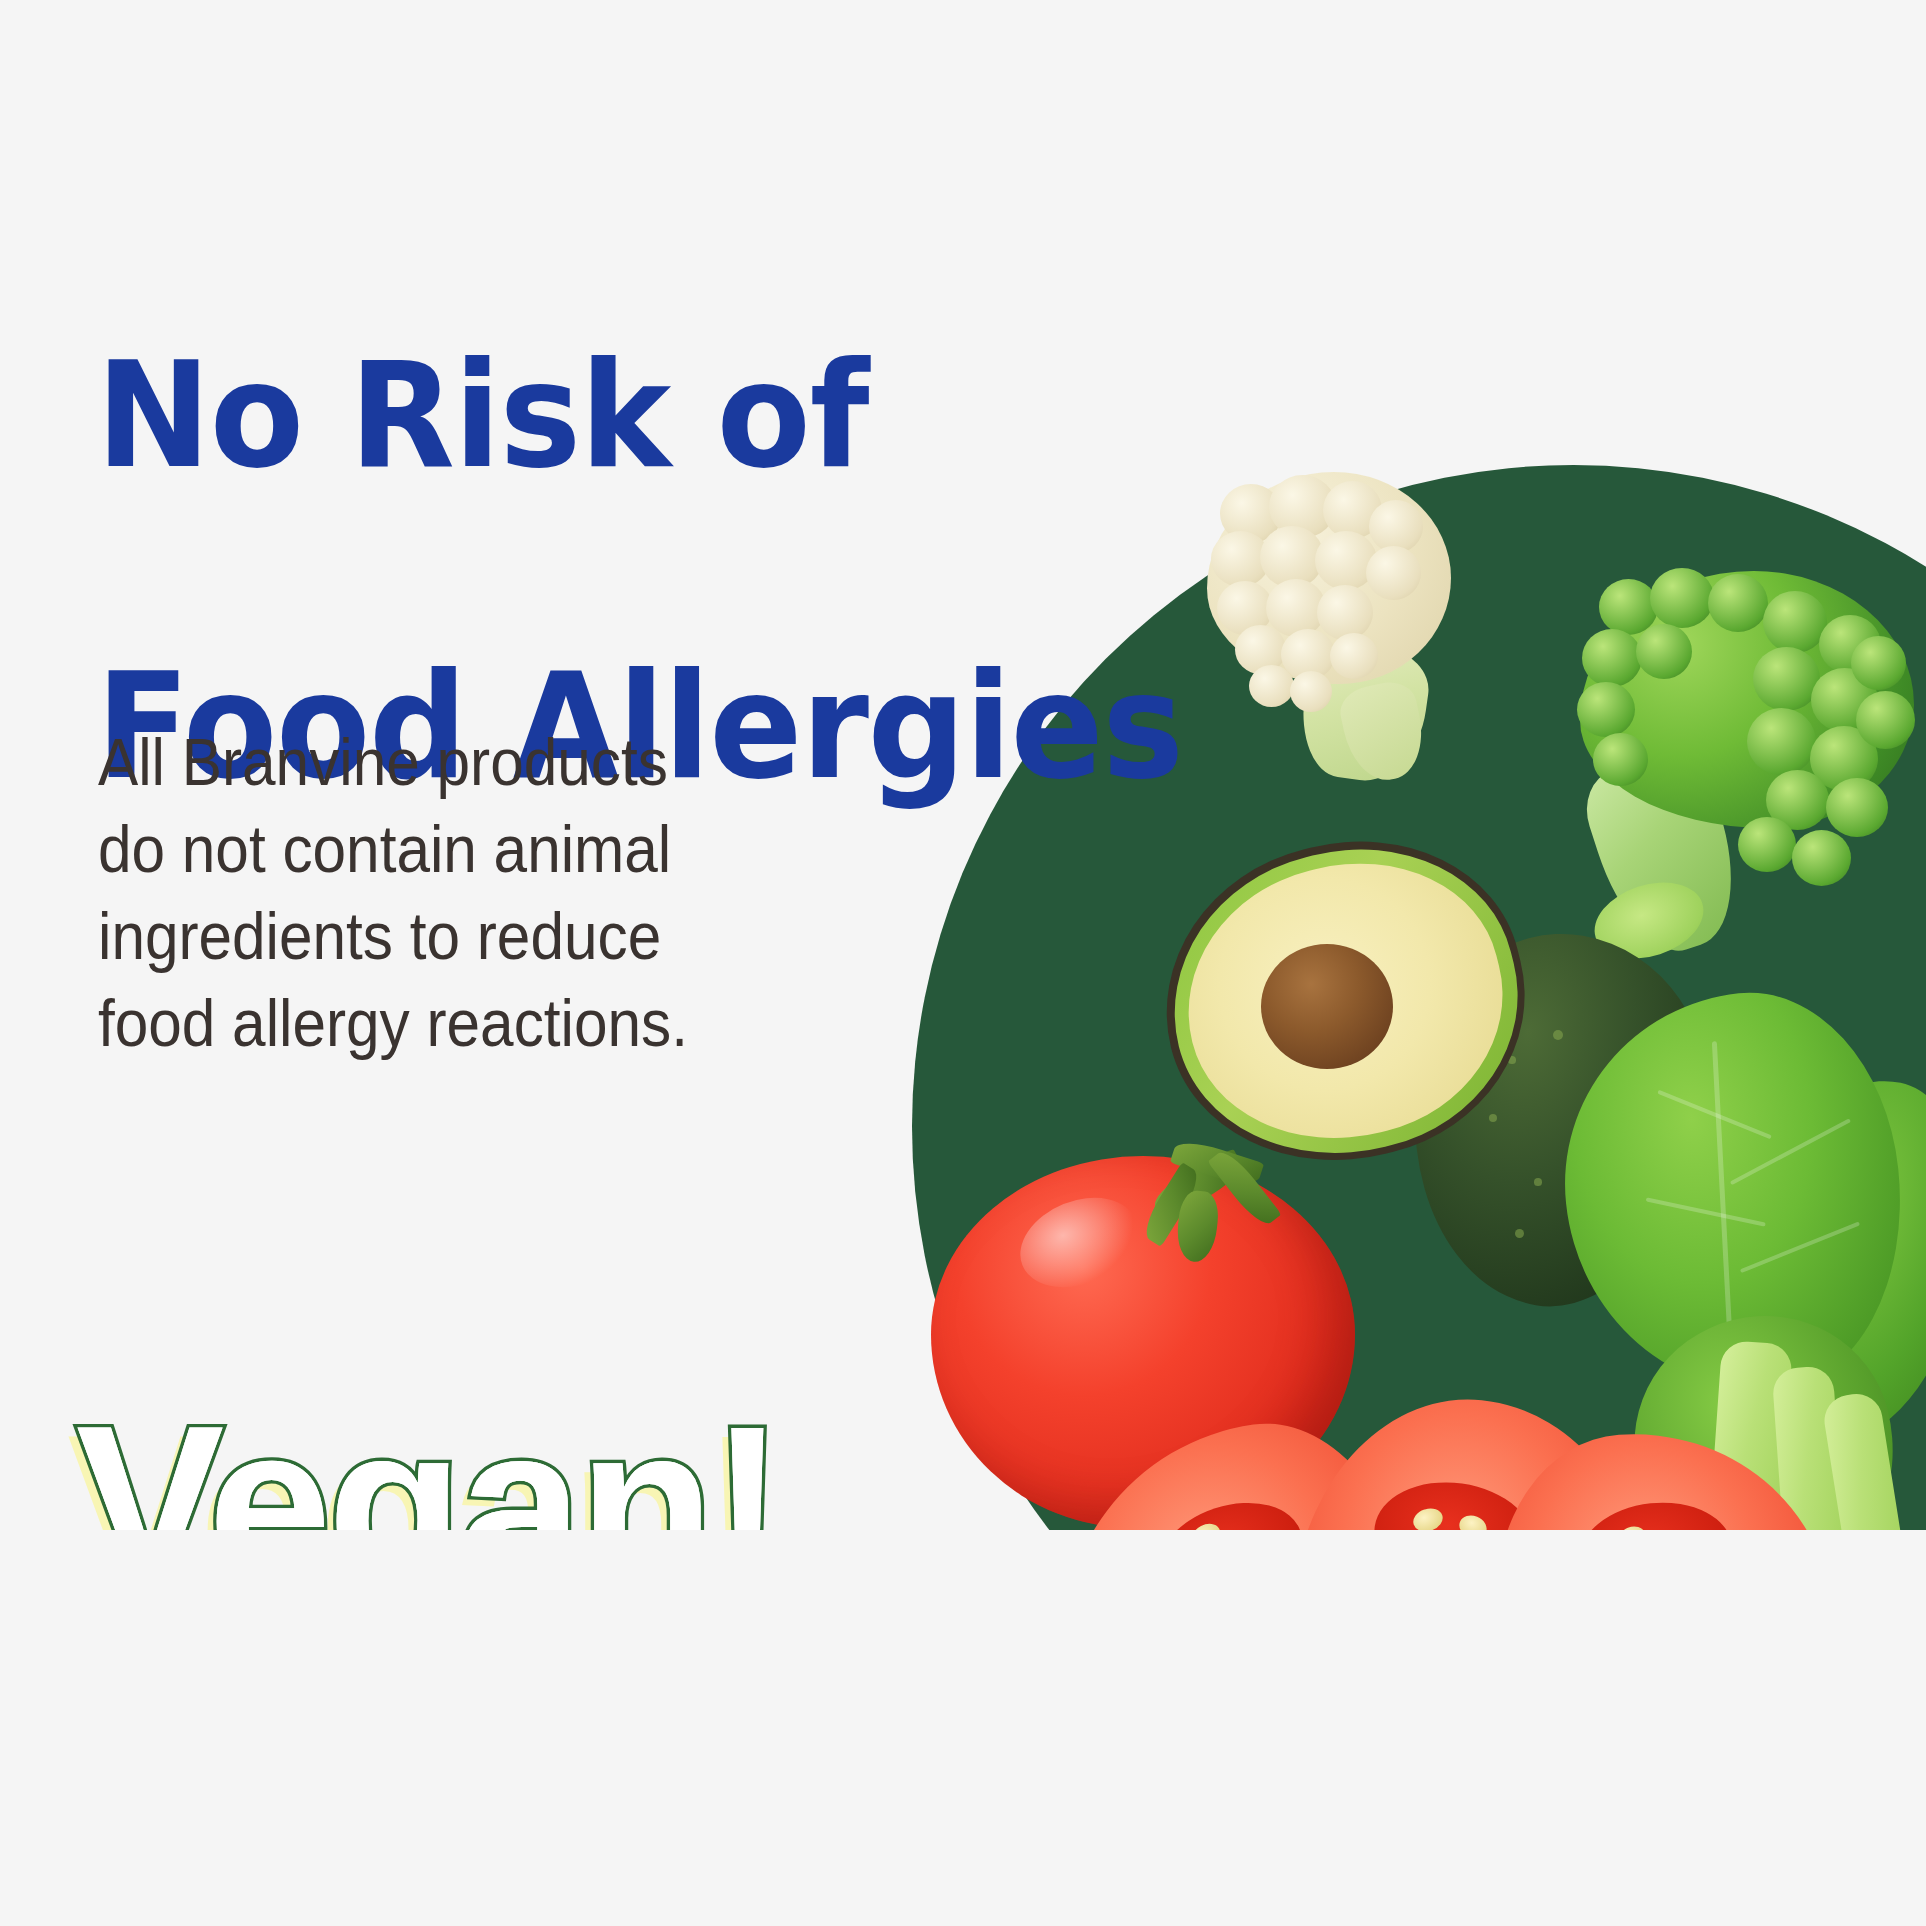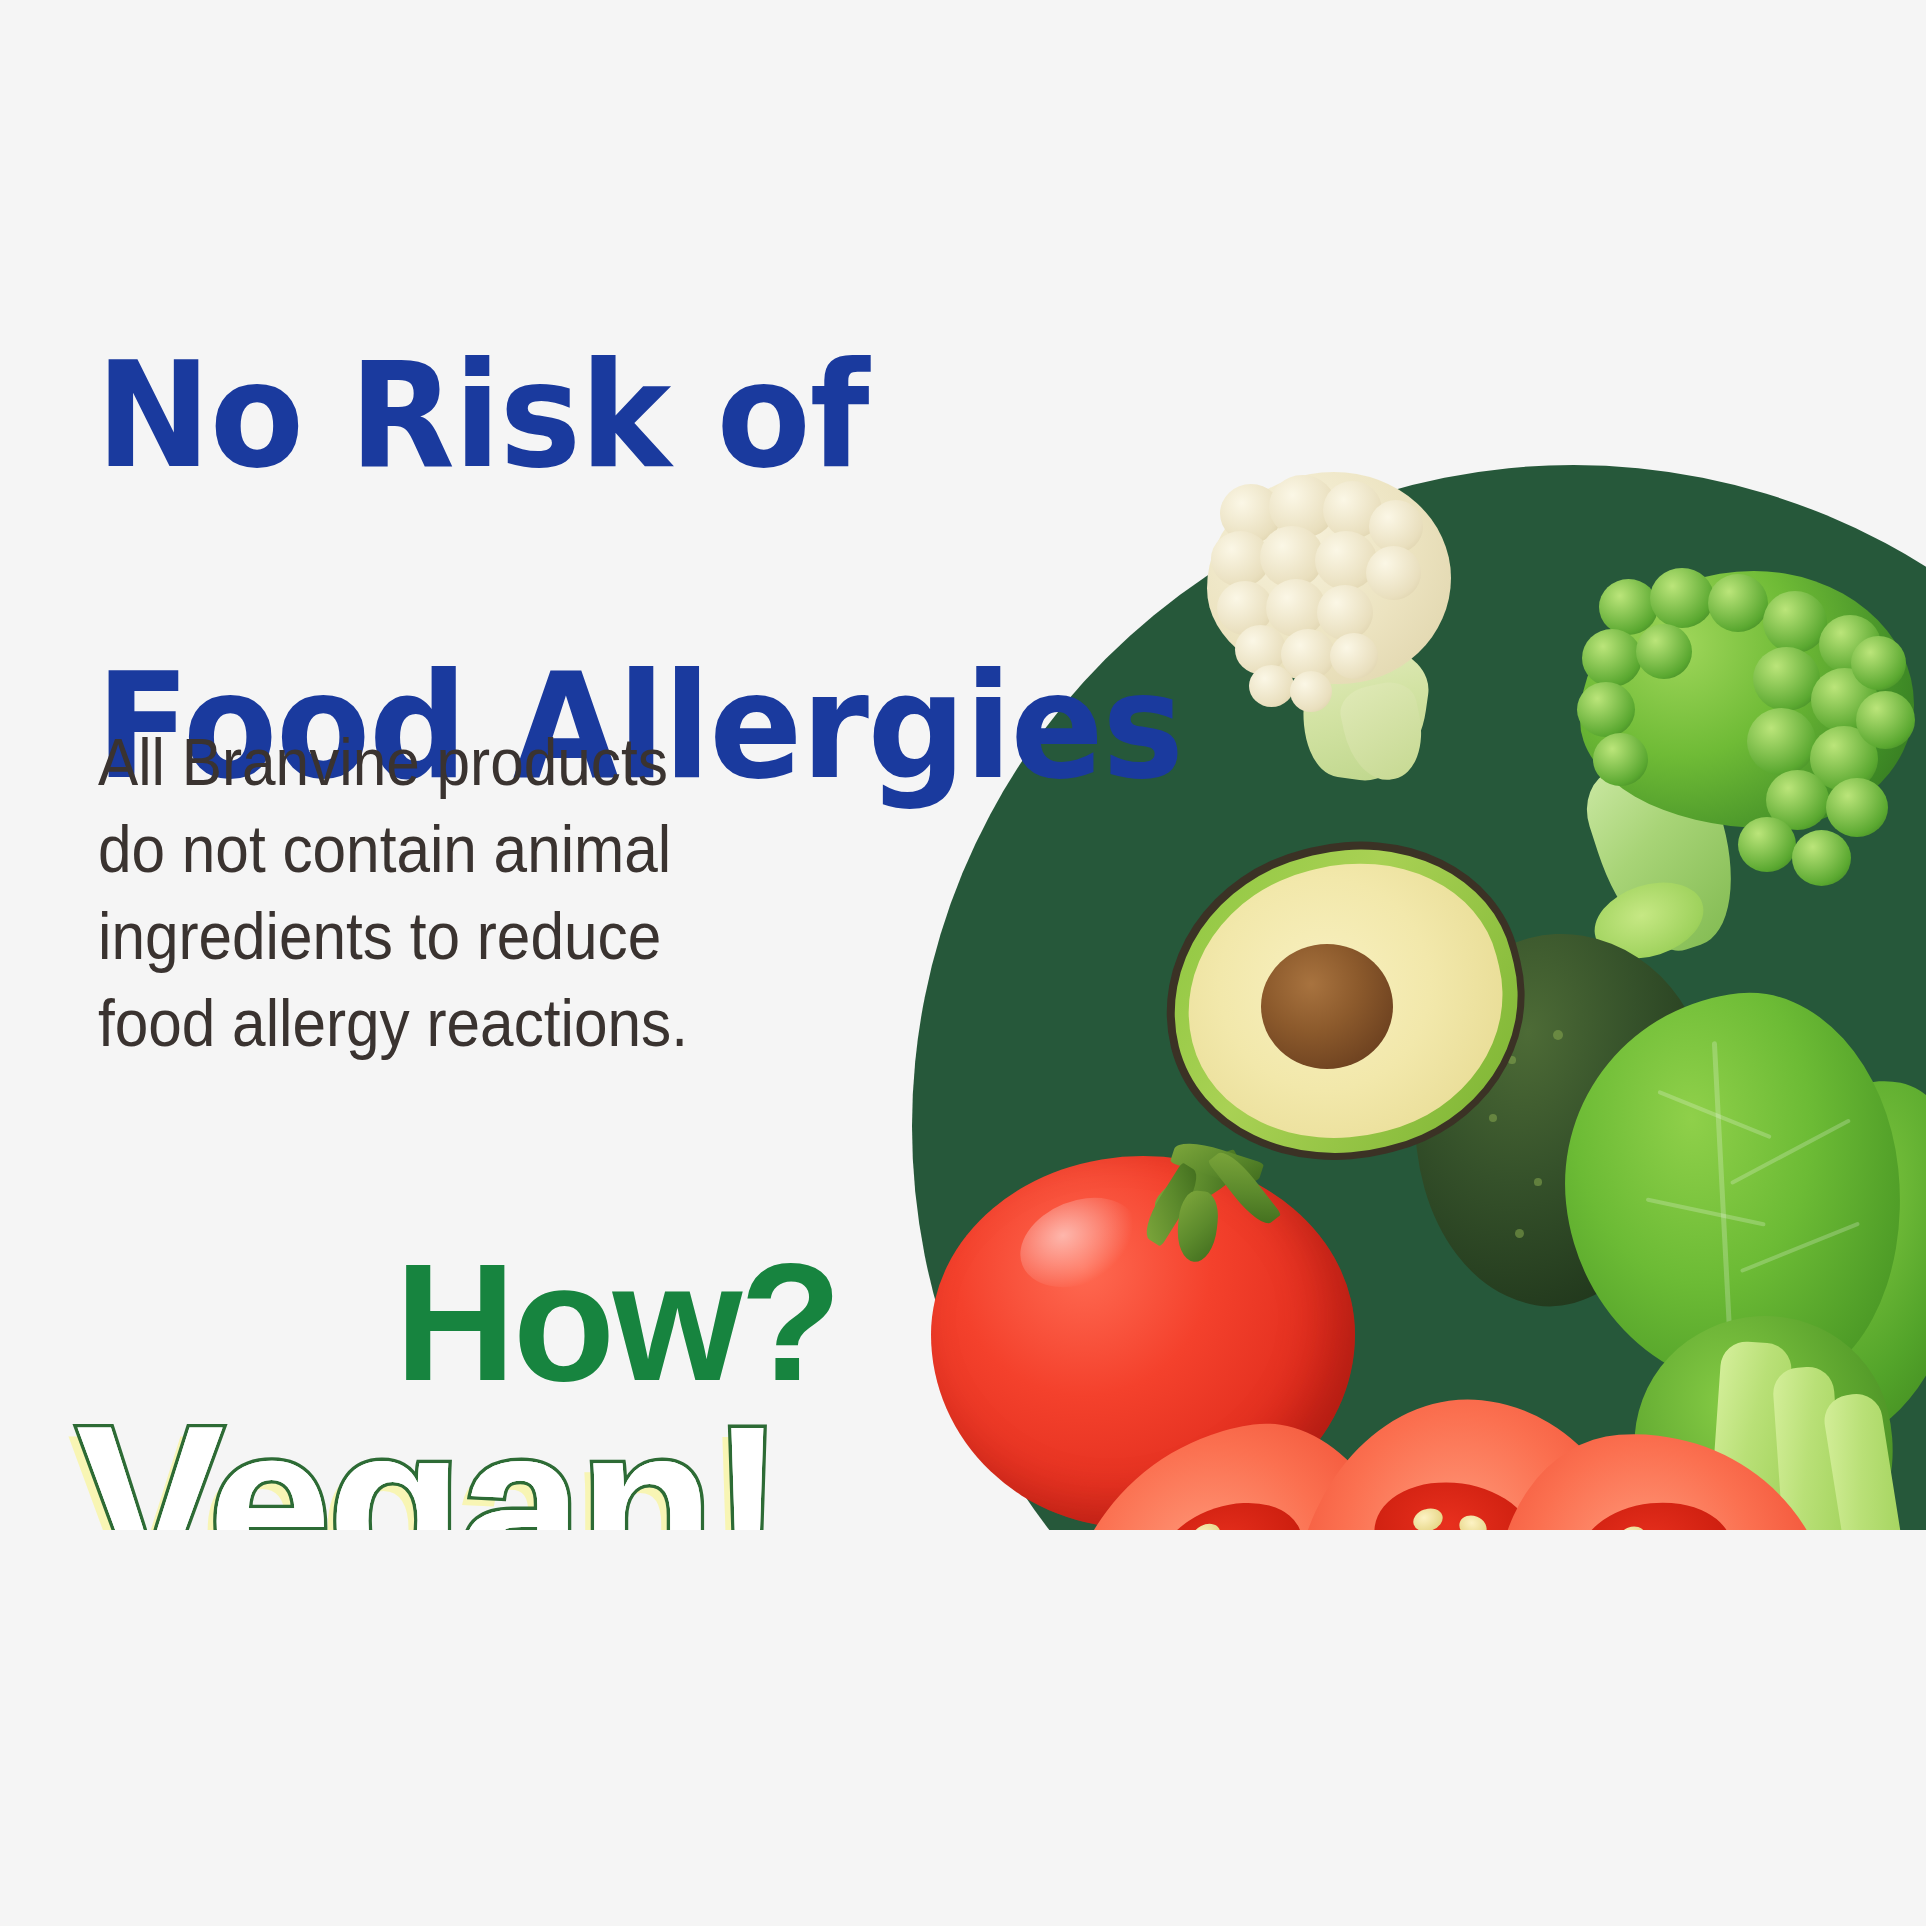--- a/index.html
+++ b/index.html
@@ -433,21 +433,20 @@
     <span class="ln ln2">Food Allergies</span>
   </div>
 
   <div class="bodycopy">
     <span class="ln">All Branvine products</span>
     <span class="ln">do not contain animal</span>
     <span class="ln">ingredients to reduce</span>
     <span class="ln">food allergy reactions.</span>
   </div>
 
-  <div class="how">How?</div>
 
   <div class="vegan-wrap">
     <span class="vegan">
       <span class="shadow">Vegan!</span>
       <span class="outline">Vegan!</span>
       <span class="fill">Vegan!</span>
     </span>
   </div>
 
 </div>

